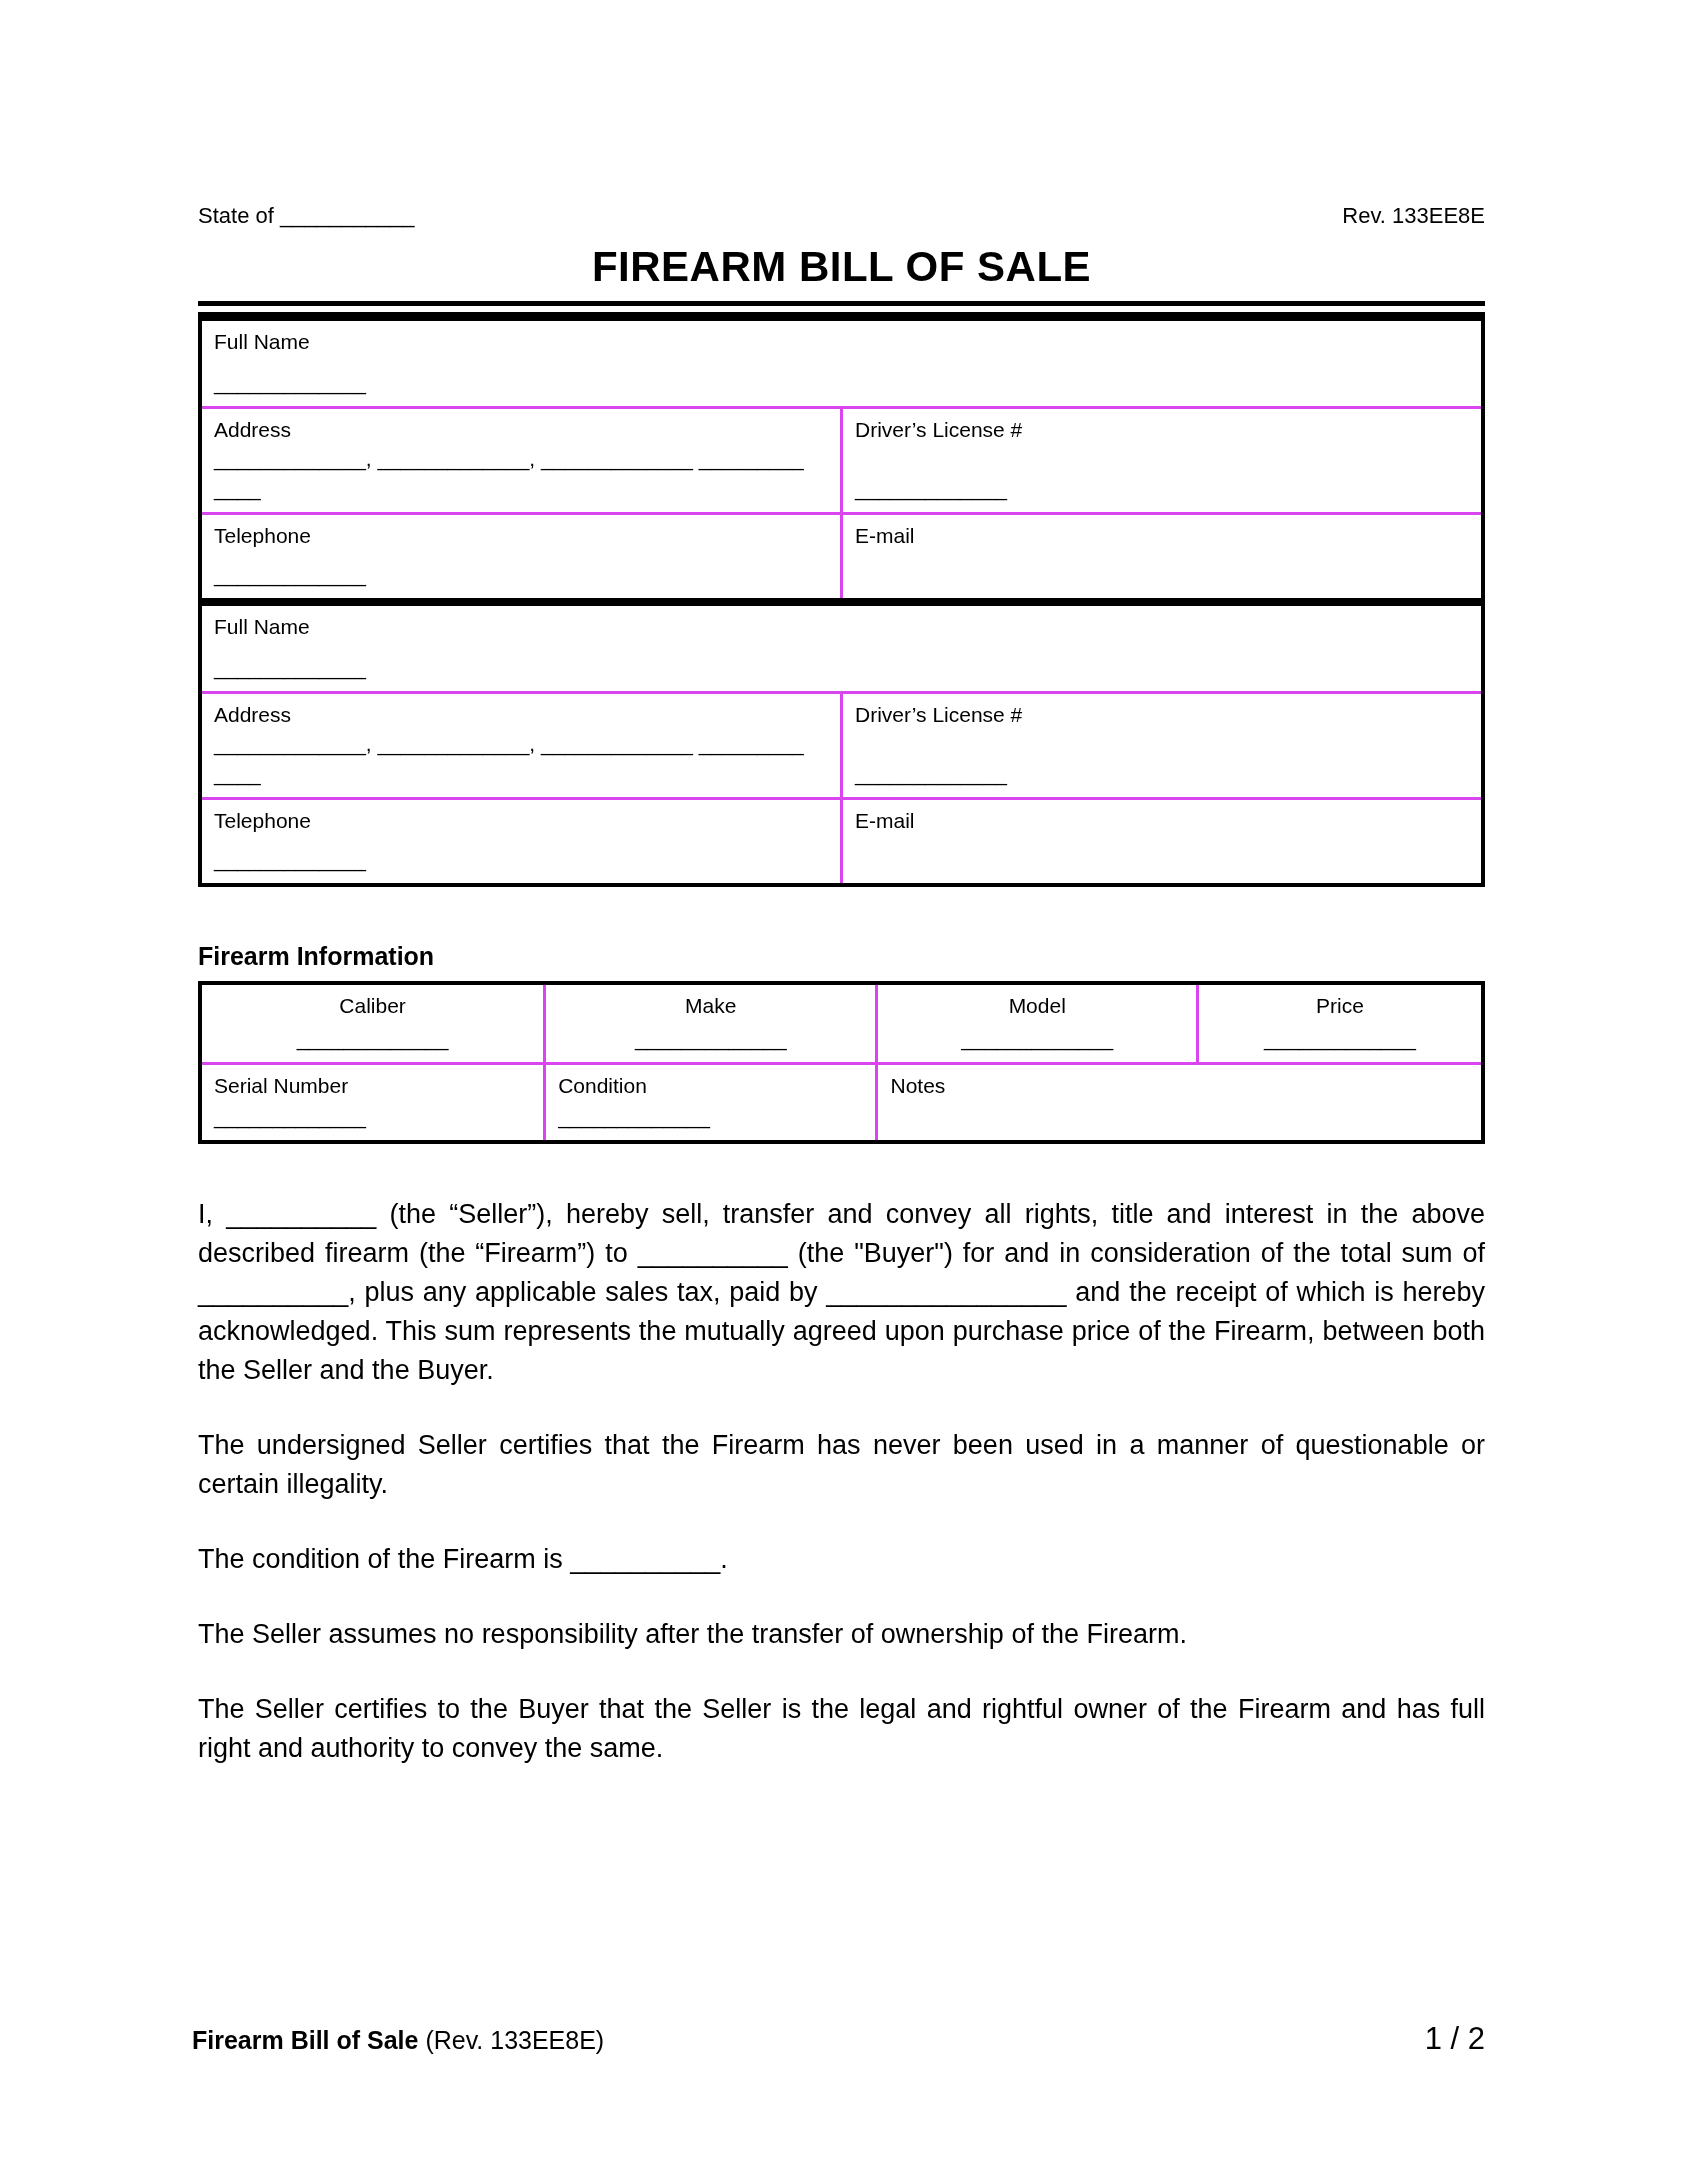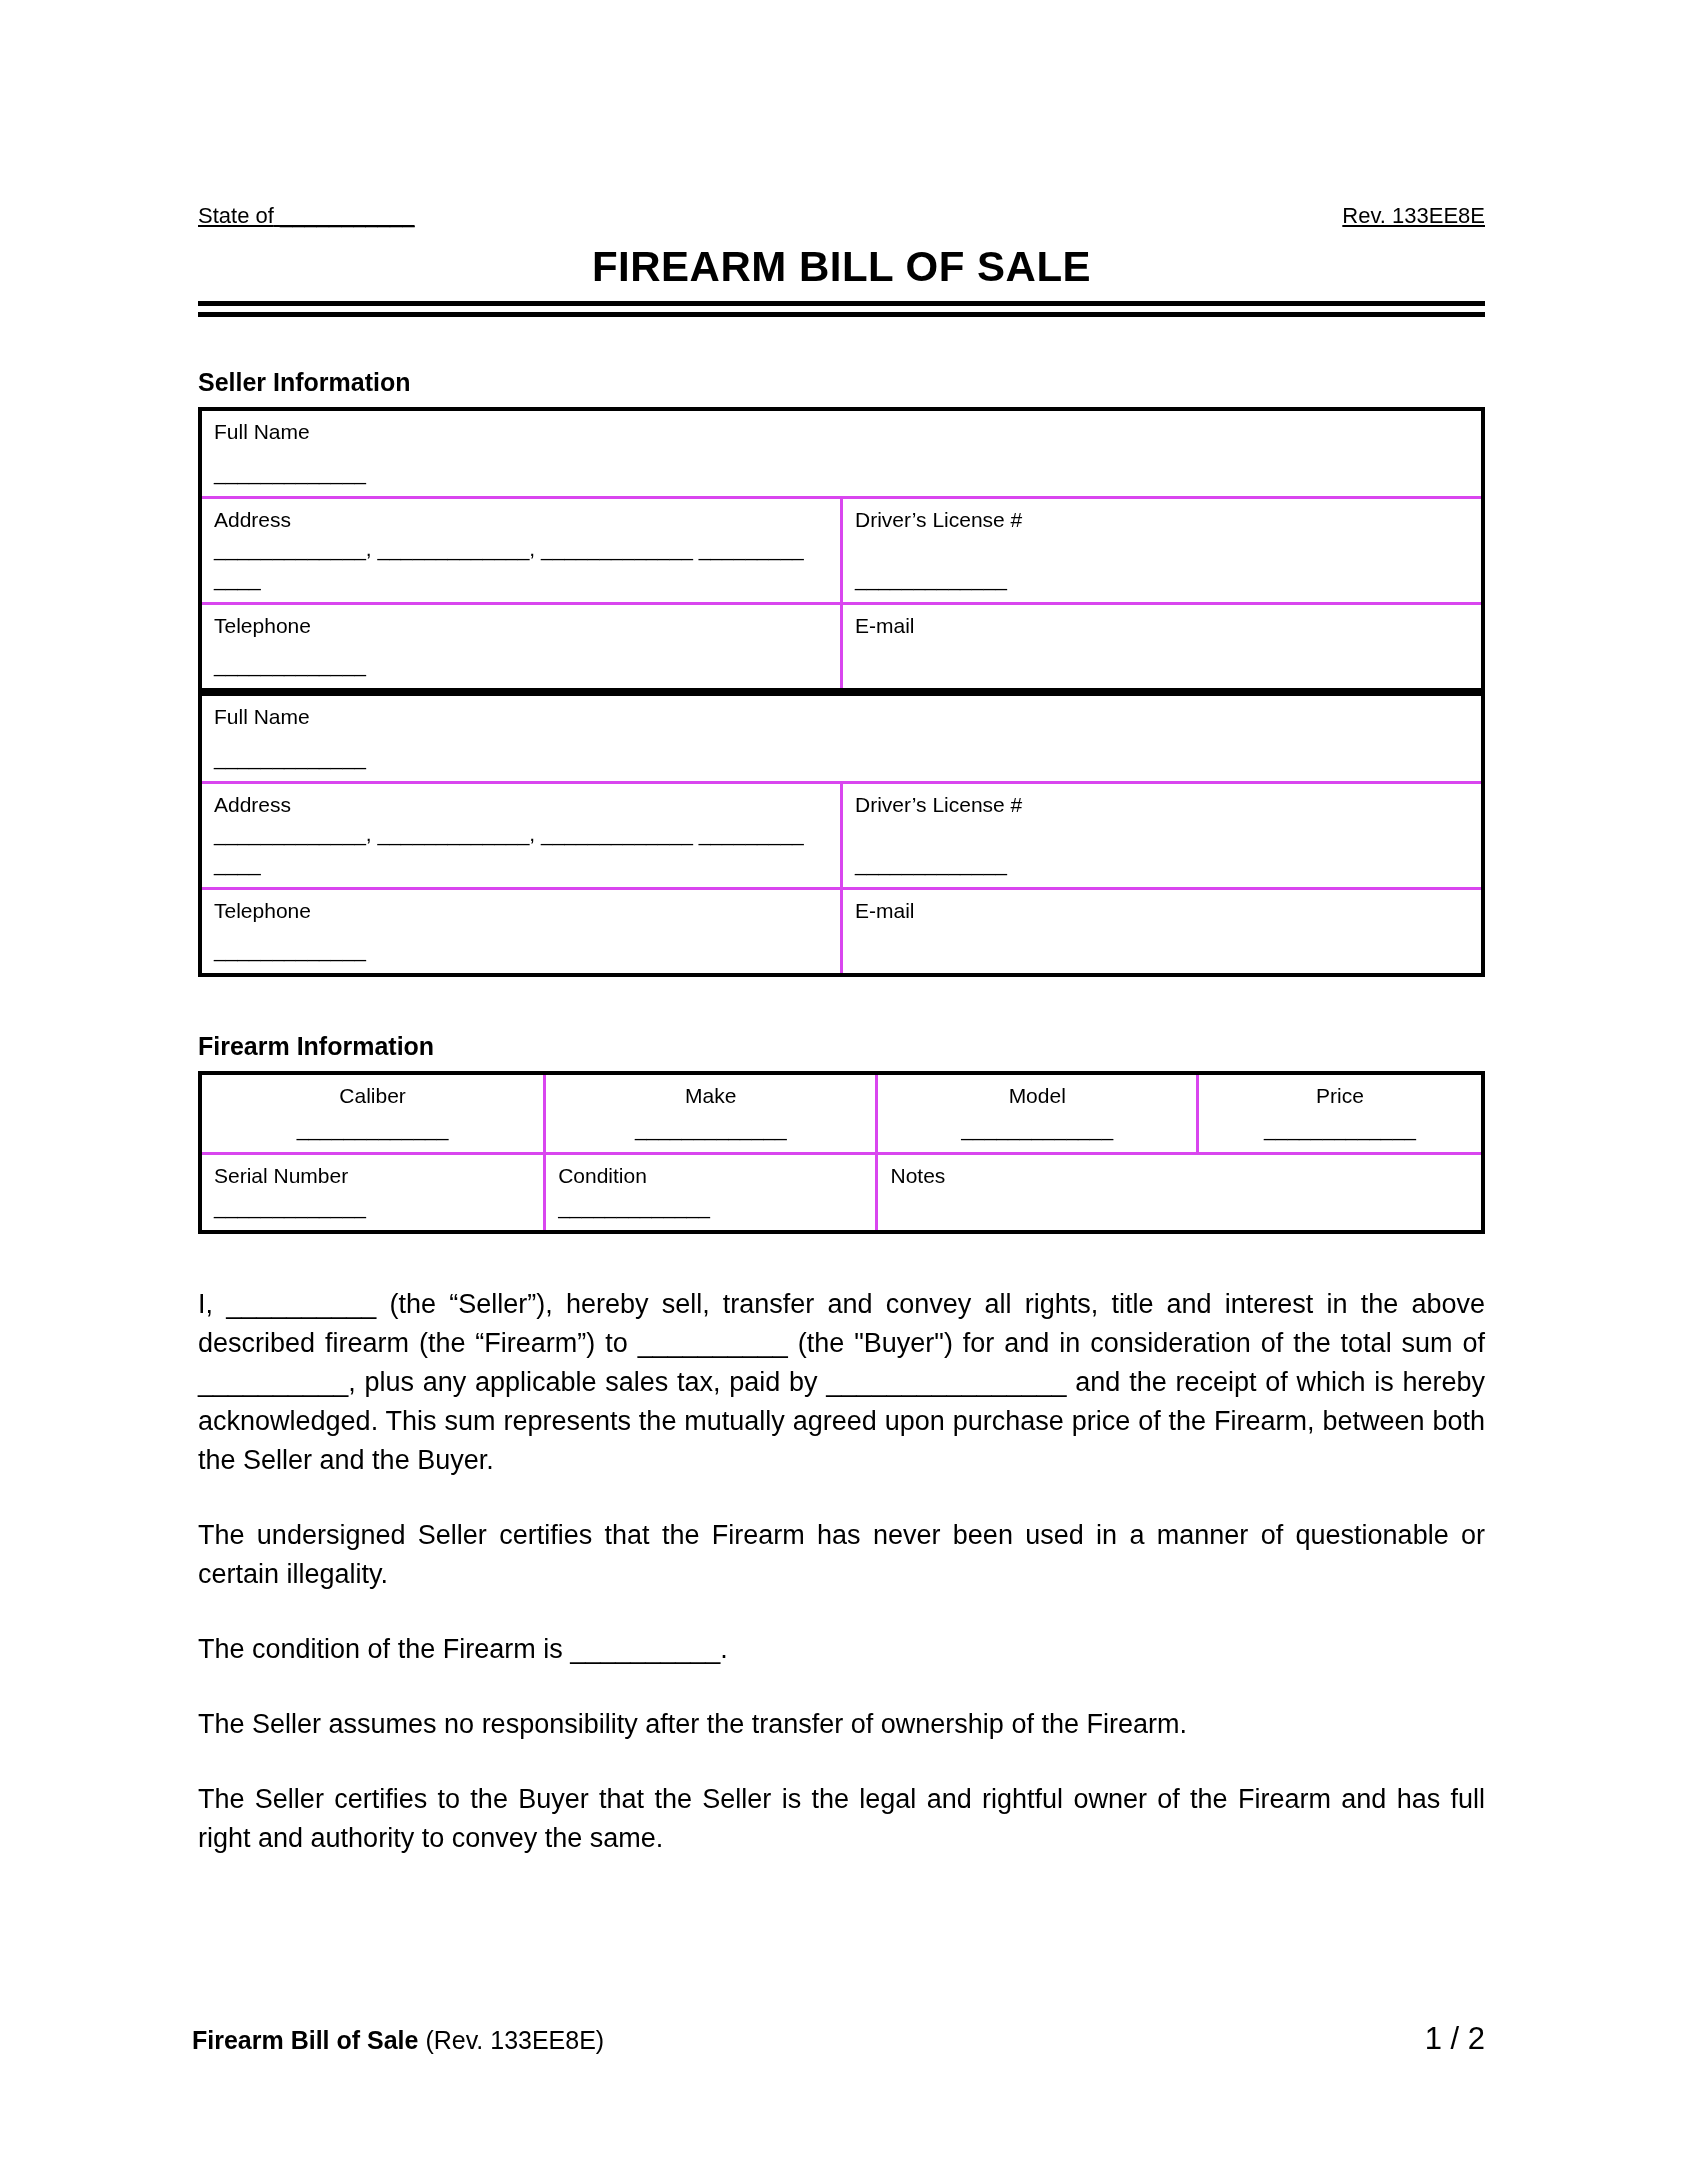--- a/index.html
+++ b/index.html
@@ -13,21 +13,20 @@
     box-sizing: border-box;
     padding: 203px 198px 0 198px;
     overflow: hidden;
   }
   
   .top-row {
     display: flex;
     justify-content: space-between;
     align-items: flex-end;
     font-size: 22px;
-    text-decoration: underline;
   }
   .state-of { white-space: pre; }
   .doc-title {
     margin: 14px 0 0 0;
     text-align: center;
     font-size: 42px;
     font-weight: bold;
     letter-spacing: 0.5px;
   }
   .double-rule {
@@ -98,21 +97,20 @@
 <div class="page">
 
   <div class="top-row">
     <div class="state-of"><span>State of</span><span> </span><span>___________</span></div>
     <div class="rev">Rev. 133EE8E</div>
   </div>
 
   <h1 class="doc-title">FIREARM BILL OF SALE</h1>
   <div class="double-rule"></div>
 
-  <h2 class="section-heading">Seller Information</h2>
   <table class="info">
     <tbody>
         <tr class="h-name">
       <td colspan="2">
         <div class="cell">
           <div class="lbl">Full Name</div>
           <div class="blank">_____________</div>
         </div>
       </td>
     </tr>

